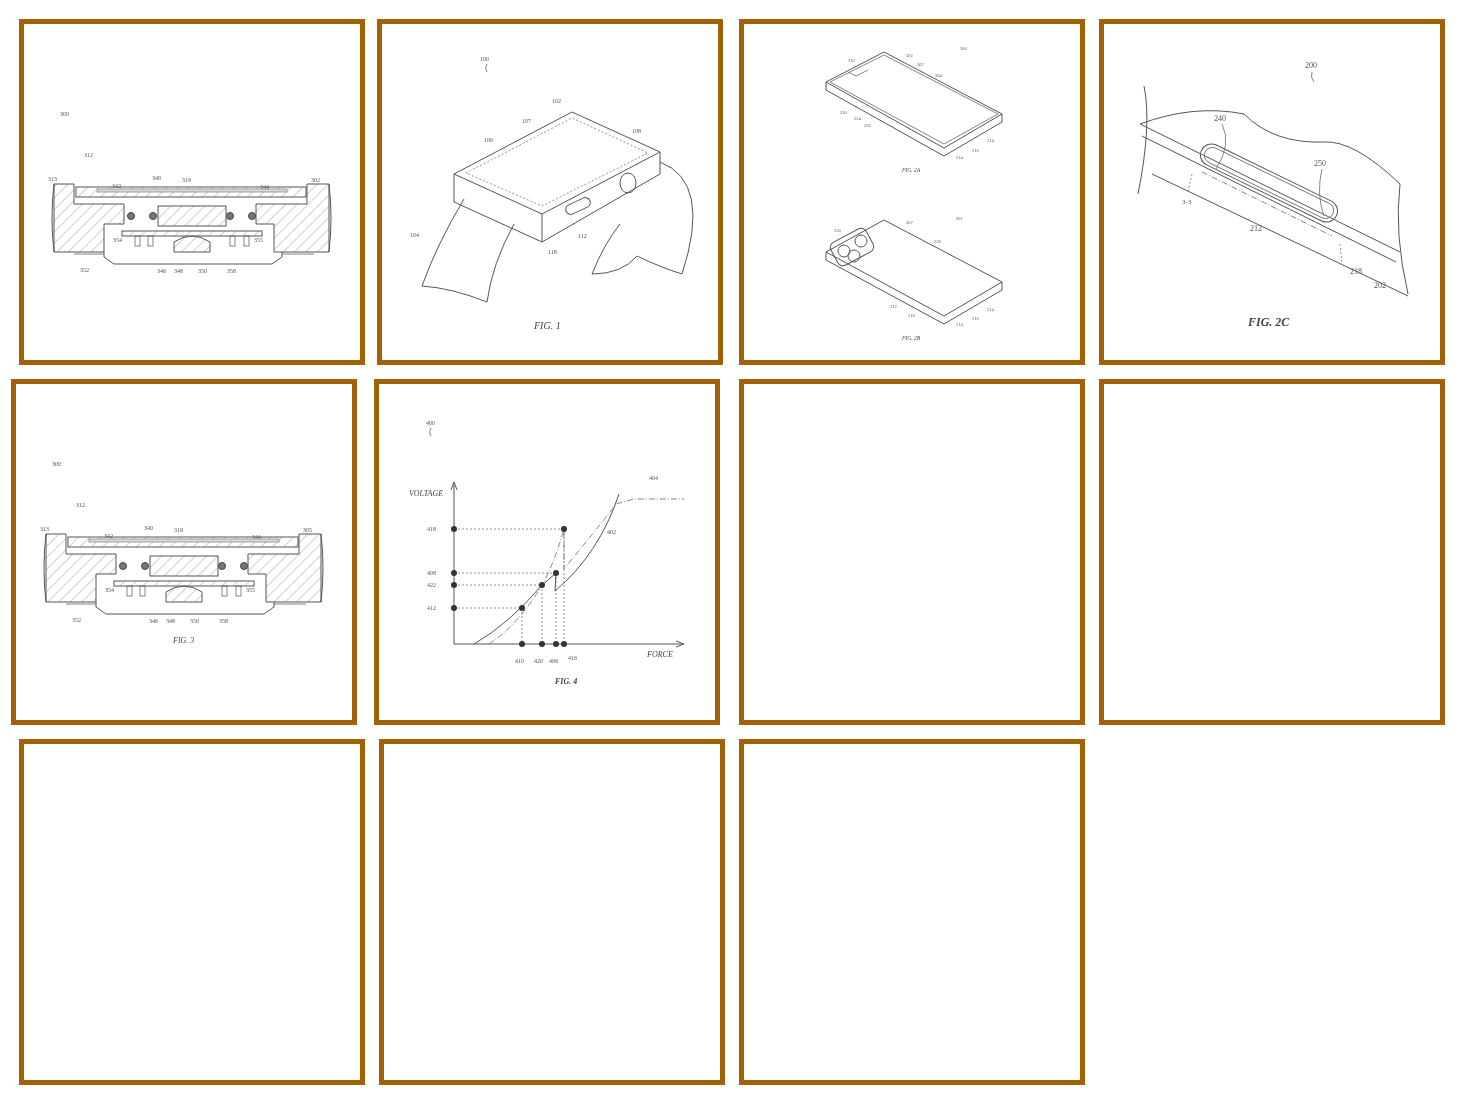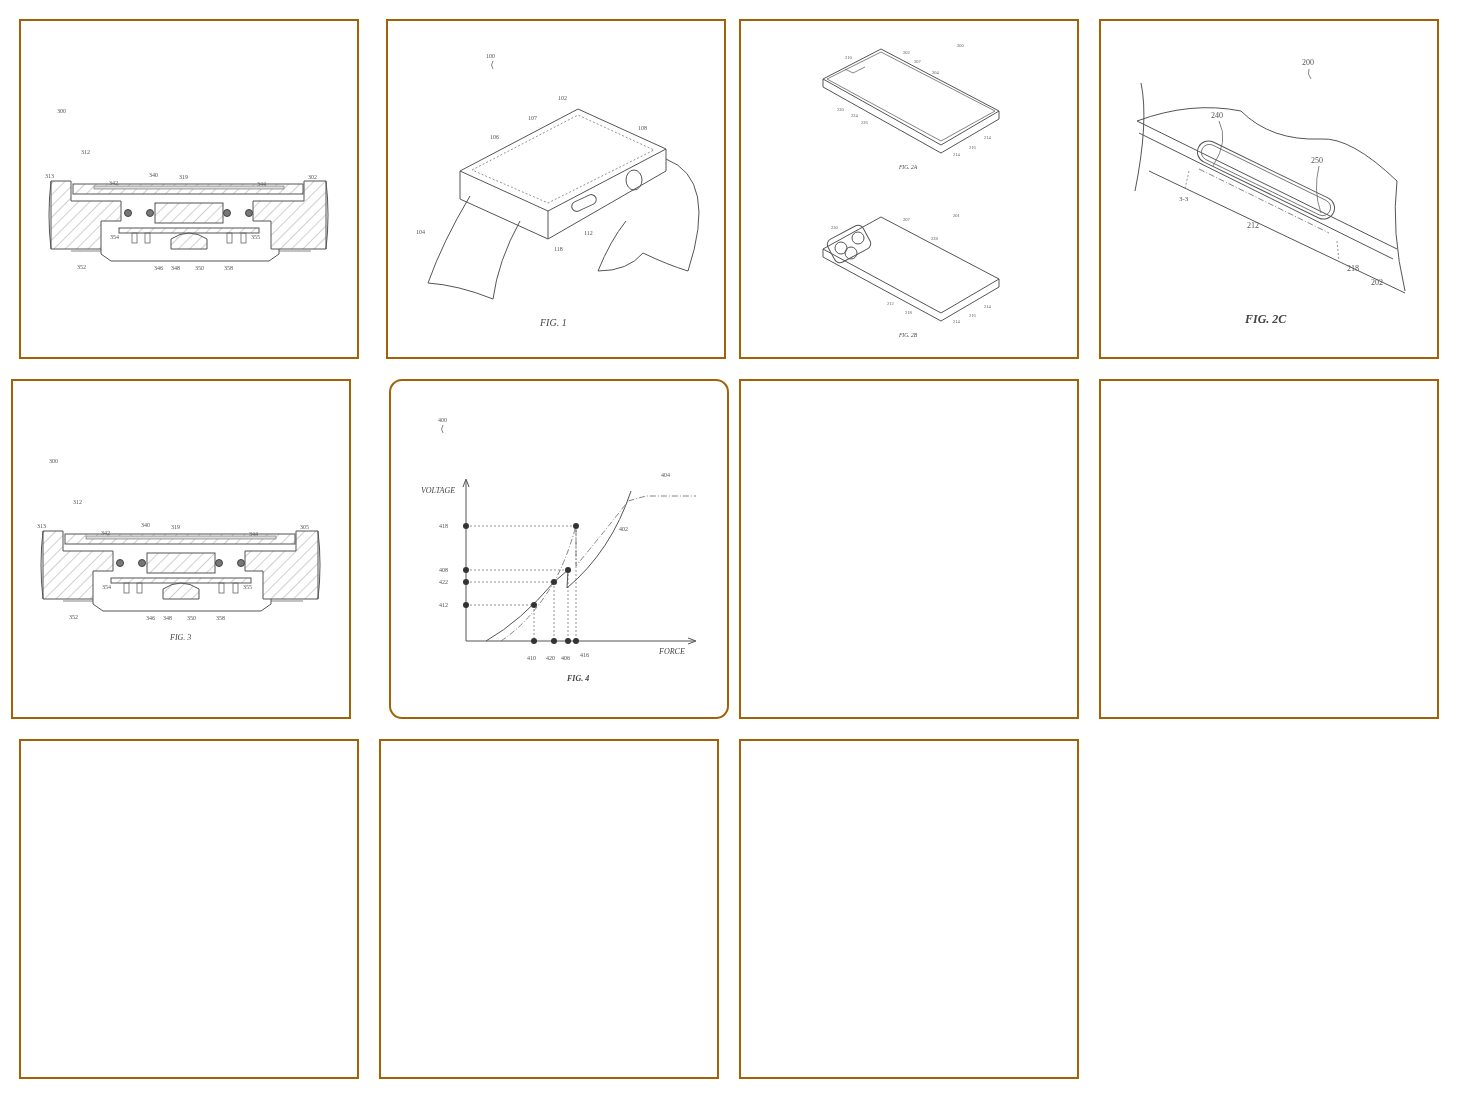--- a/index.html
+++ b/index.html
@@ -1,17 +1,17 @@
 <!DOCTYPE html>
 <html><head>
 <meta charset="utf-8">
 <style>
   html,body{margin:0;padding:0;background:#ffffff;}
   body{width:1458px;height:1098px;position:relative;overflow:hidden;font-family:"Liberation Serif",serif;}
-  .tile{position:absolute;width:336px;height:336px;border:2px solid #a16207;background:#fff;box-sizing:content-box;cursor:pointer;}
+  .tile{position:absolute;width:336px;height:336px;border:5px solid #a16207;background:#fff;box-sizing:content-box;cursor:pointer;}
   .tile svg{position:absolute;left:0;top:0;width:336px;height:336px;}
   .t{font-family:"Liberation Serif",serif;fill:#555;}
   .cap{font-family:"Liberation Serif",serif;font-style:italic;fill:#444;}
   .ln{stroke:#555;fill:none;stroke-width:1;}
   .ln2{stroke:#666;fill:none;stroke-width:0.8;}
   .dash{stroke:#777;fill:none;stroke-width:0.8;stroke-dasharray:2 2;}
   .dashdot{stroke:#777;fill:none;stroke-width:0.9;stroke-dasharray:6 2 1 2;}
   .hatch{fill:url(#hatchP);stroke:#555;stroke-width:1;}
 </style>
 </head>
@@ -56,21 +56,21 @@
     <circle cx="206" cy="192" r="3.5" fill="#777" stroke="#444"></circle>
     <circle cx="228" cy="192" r="3.5" fill="#777" stroke="#444"></circle>
     <rect class="ln2" x="111" y="212" width="5" height="10"></rect>
       <rect class="ln2" x="124" y="212" width="5" height="10"></rect>
     <rect class="ln2" x="206" y="212" width="5" height="10"></rect>
       <rect class="ln2" x="220" y="212" width="5" height="10"></rect>
     <path class="ln" d="M30 160 Q26 194 30 228 M305 160 Q309 194 305 228"></path>
   </svg>
 </div>
 
-<div class="tile" style="left:386px;top:19px;">
+<div class="tile" style="left:377px;top:19px;">
   <svg viewBox="0 0 336 336">
     <text class="t" x="98" y="37" font-size="6">100</text>
     <path class="ln2" d="M105 40 q-3 4 0 8"></path>
     <text class="t" x="170" y="79" font-size="6">102</text>
     <text class="t" x="140" y="99" font-size="6">107</text>
     <text class="t" x="102" y="118" font-size="6">106</text>
     <text class="t" x="250" y="109" font-size="6">108</text>
     <text class="t" x="28" y="213" font-size="6">104</text>
     <text class="t" x="196" y="214" font-size="6">112</text>
     <text class="t" x="166" y="230" font-size="6">118</text>
@@ -179,21 +179,21 @@
     <circle cx="228" cy="182" r="3.5" fill="#777" stroke="#444"></circle>
     <rect class="ln2" x="111" y="202" width="5" height="10"></rect>
       <rect class="ln2" x="124" y="202" width="5" height="10"></rect>
     <rect class="ln2" x="206" y="202" width="5" height="10"></rect>
       <rect class="ln2" x="220" y="202" width="5" height="10"></rect>
     <path class="ln" d="M30 150 Q26 184 30 218 M305 150 Q309 184 305 218"></path>
     <text class="cap" x="157" y="259" font-size="8">FIG. 3</text>
   </svg>
 </div>
 
-<div class="tile" style="left:389px;top:379px;border-radius:13px;">
+<div class="tile" style="left:374px;top:379px;">
   <svg viewBox="0 0 336 336">
     <text class="t" x="47" y="41" font-size="6">400</text>
     <path class="ln2" d="M52 44 q-3 4 0 8"></path>
     <path class="ln" d="M75 260 L75 100 M72 106 L75 98 L78 106" stroke-width="1.2"></path>
     <path class="ln" d="M75 260 L303 260 M297 257 L305 260 L297 263" stroke-width="1.2"></path>
     <text class="cap" x="30" y="112" font-size="8">VOLTAGE</text>
     <text class="cap" x="268" y="273" font-size="8">FORCE</text>
     <path class="dash" d="M75 145 L185 145 M75 189 L177 189 M75 201 L163 201 M75 224 L143 224"></path>
     <path class="dash" d="M143 224 L143 260 M163 201 L163 260 M177 189 L177 260 M185 145 L185 260"></path>
     <path class="ln" d="M95 260 Q130 240 163 201 L177 189 L176 207 Q220 170 240 110"></path>

